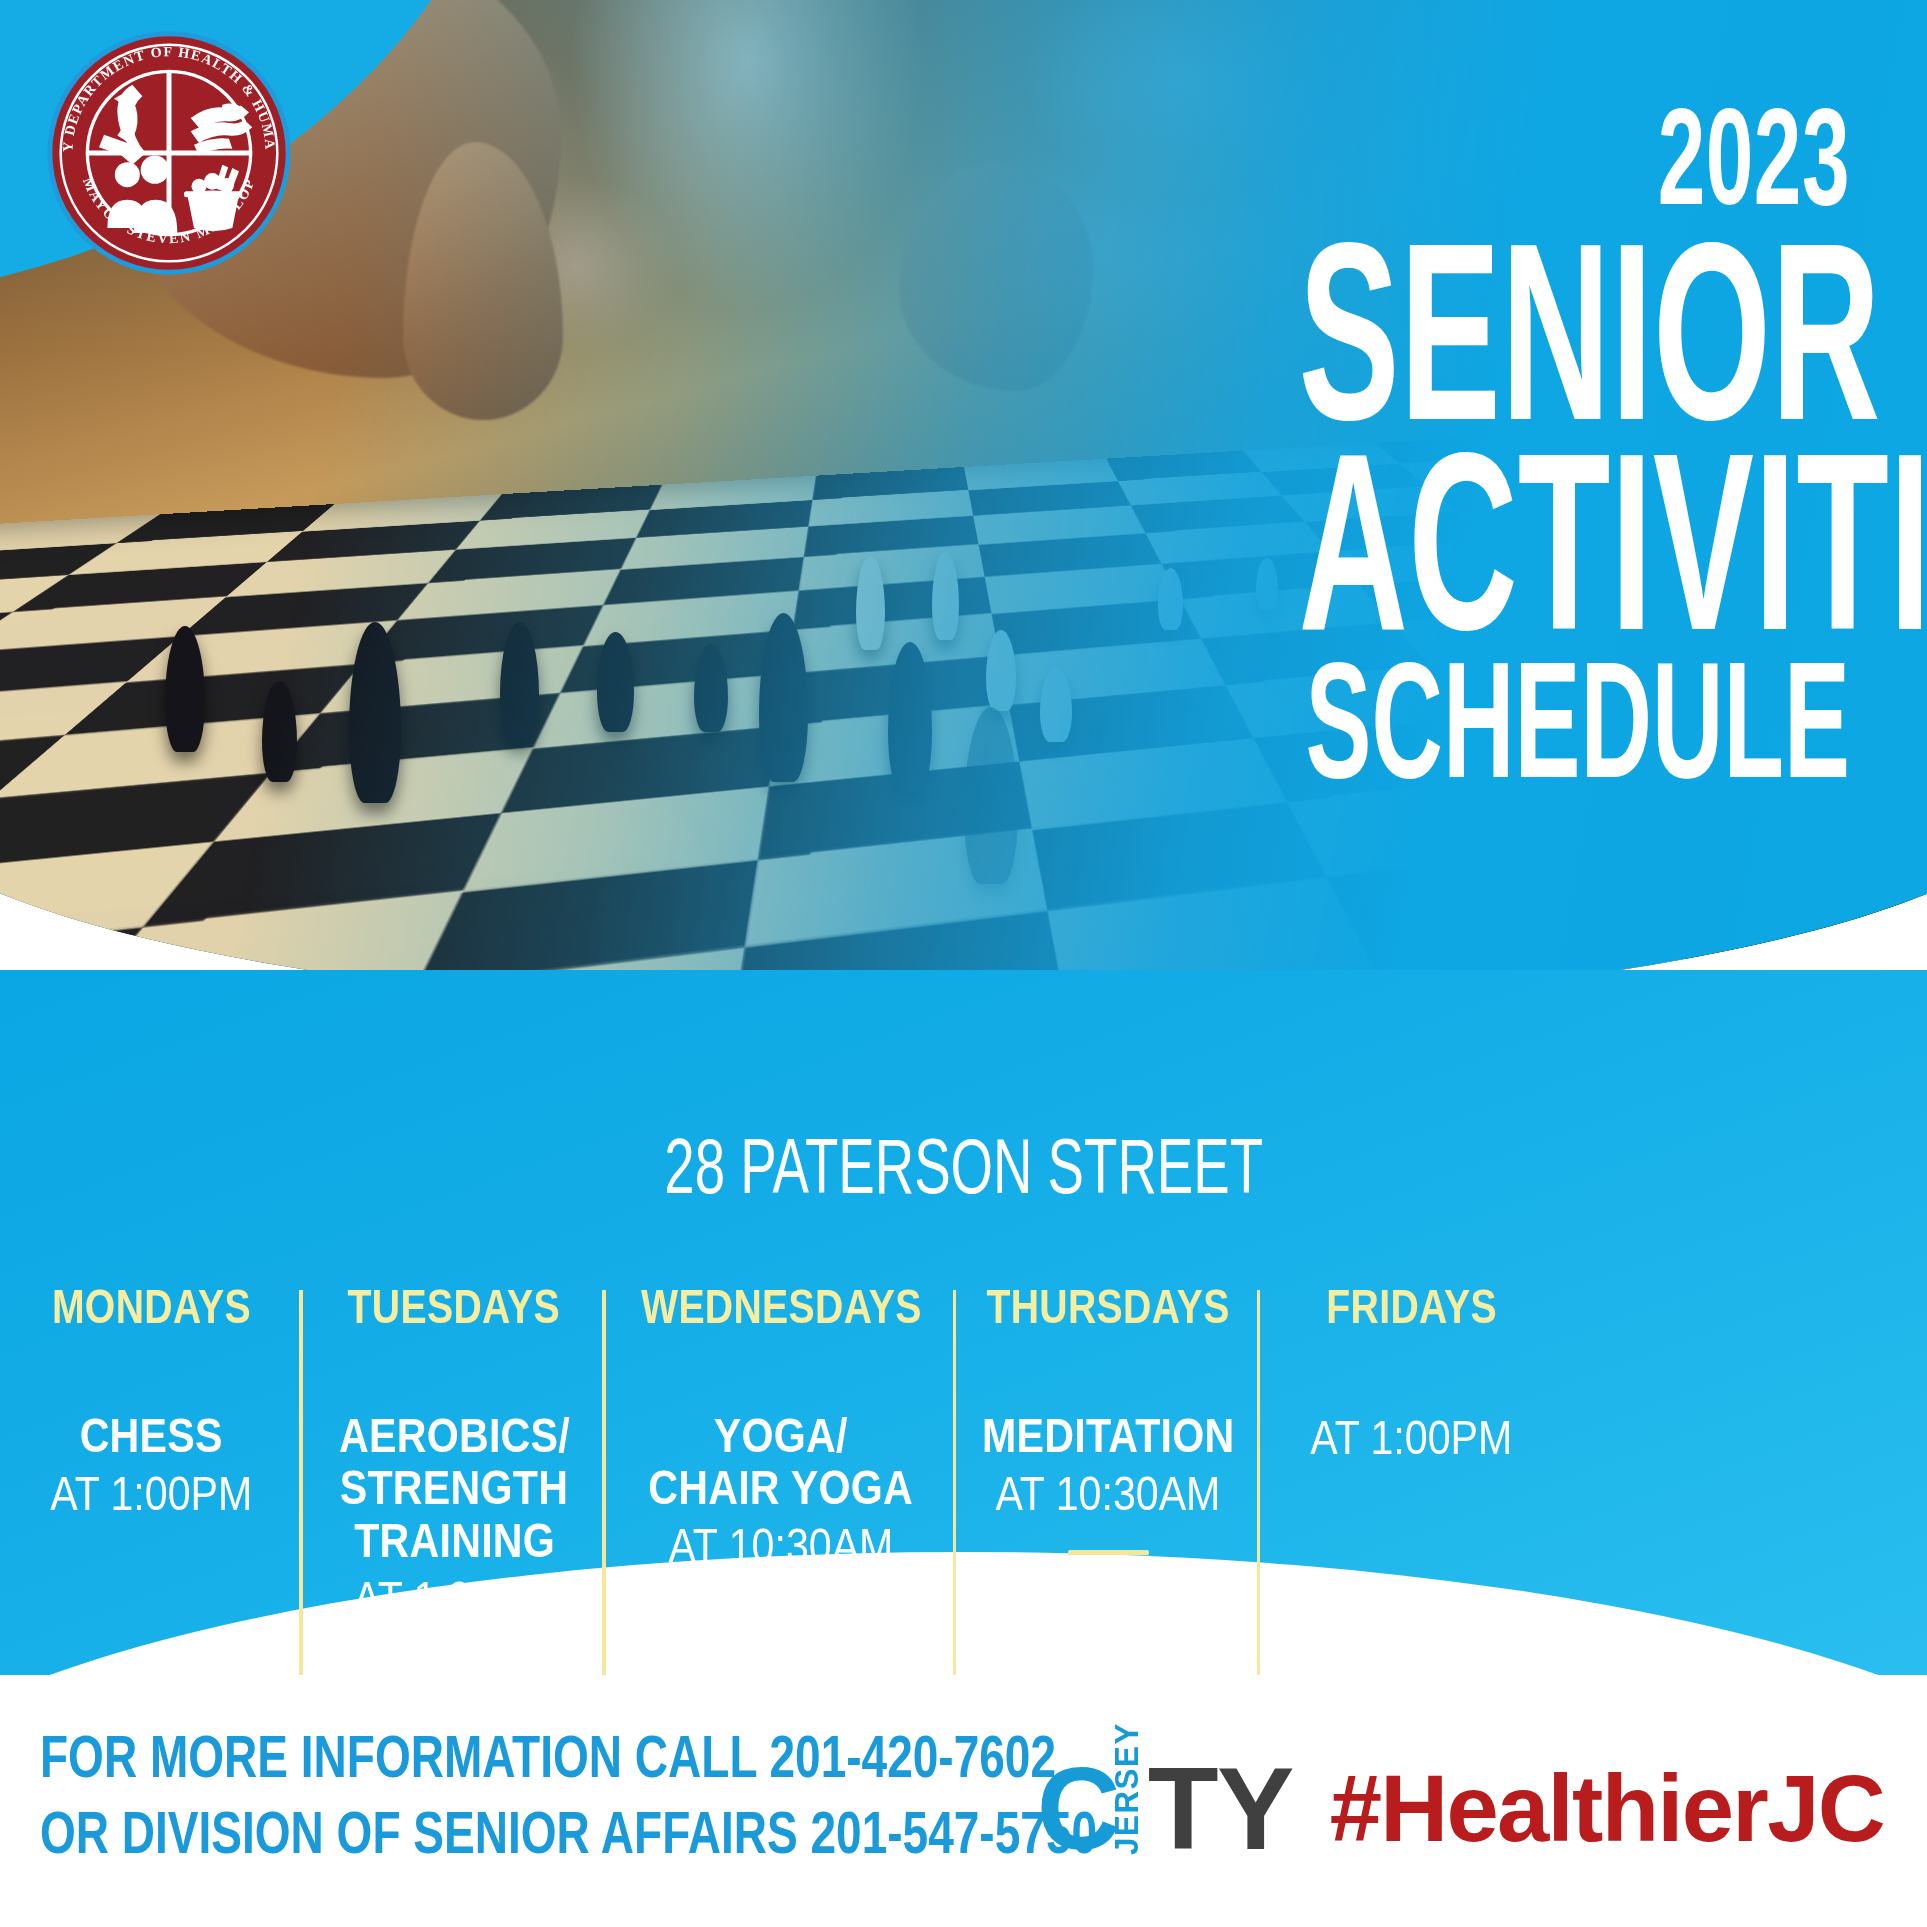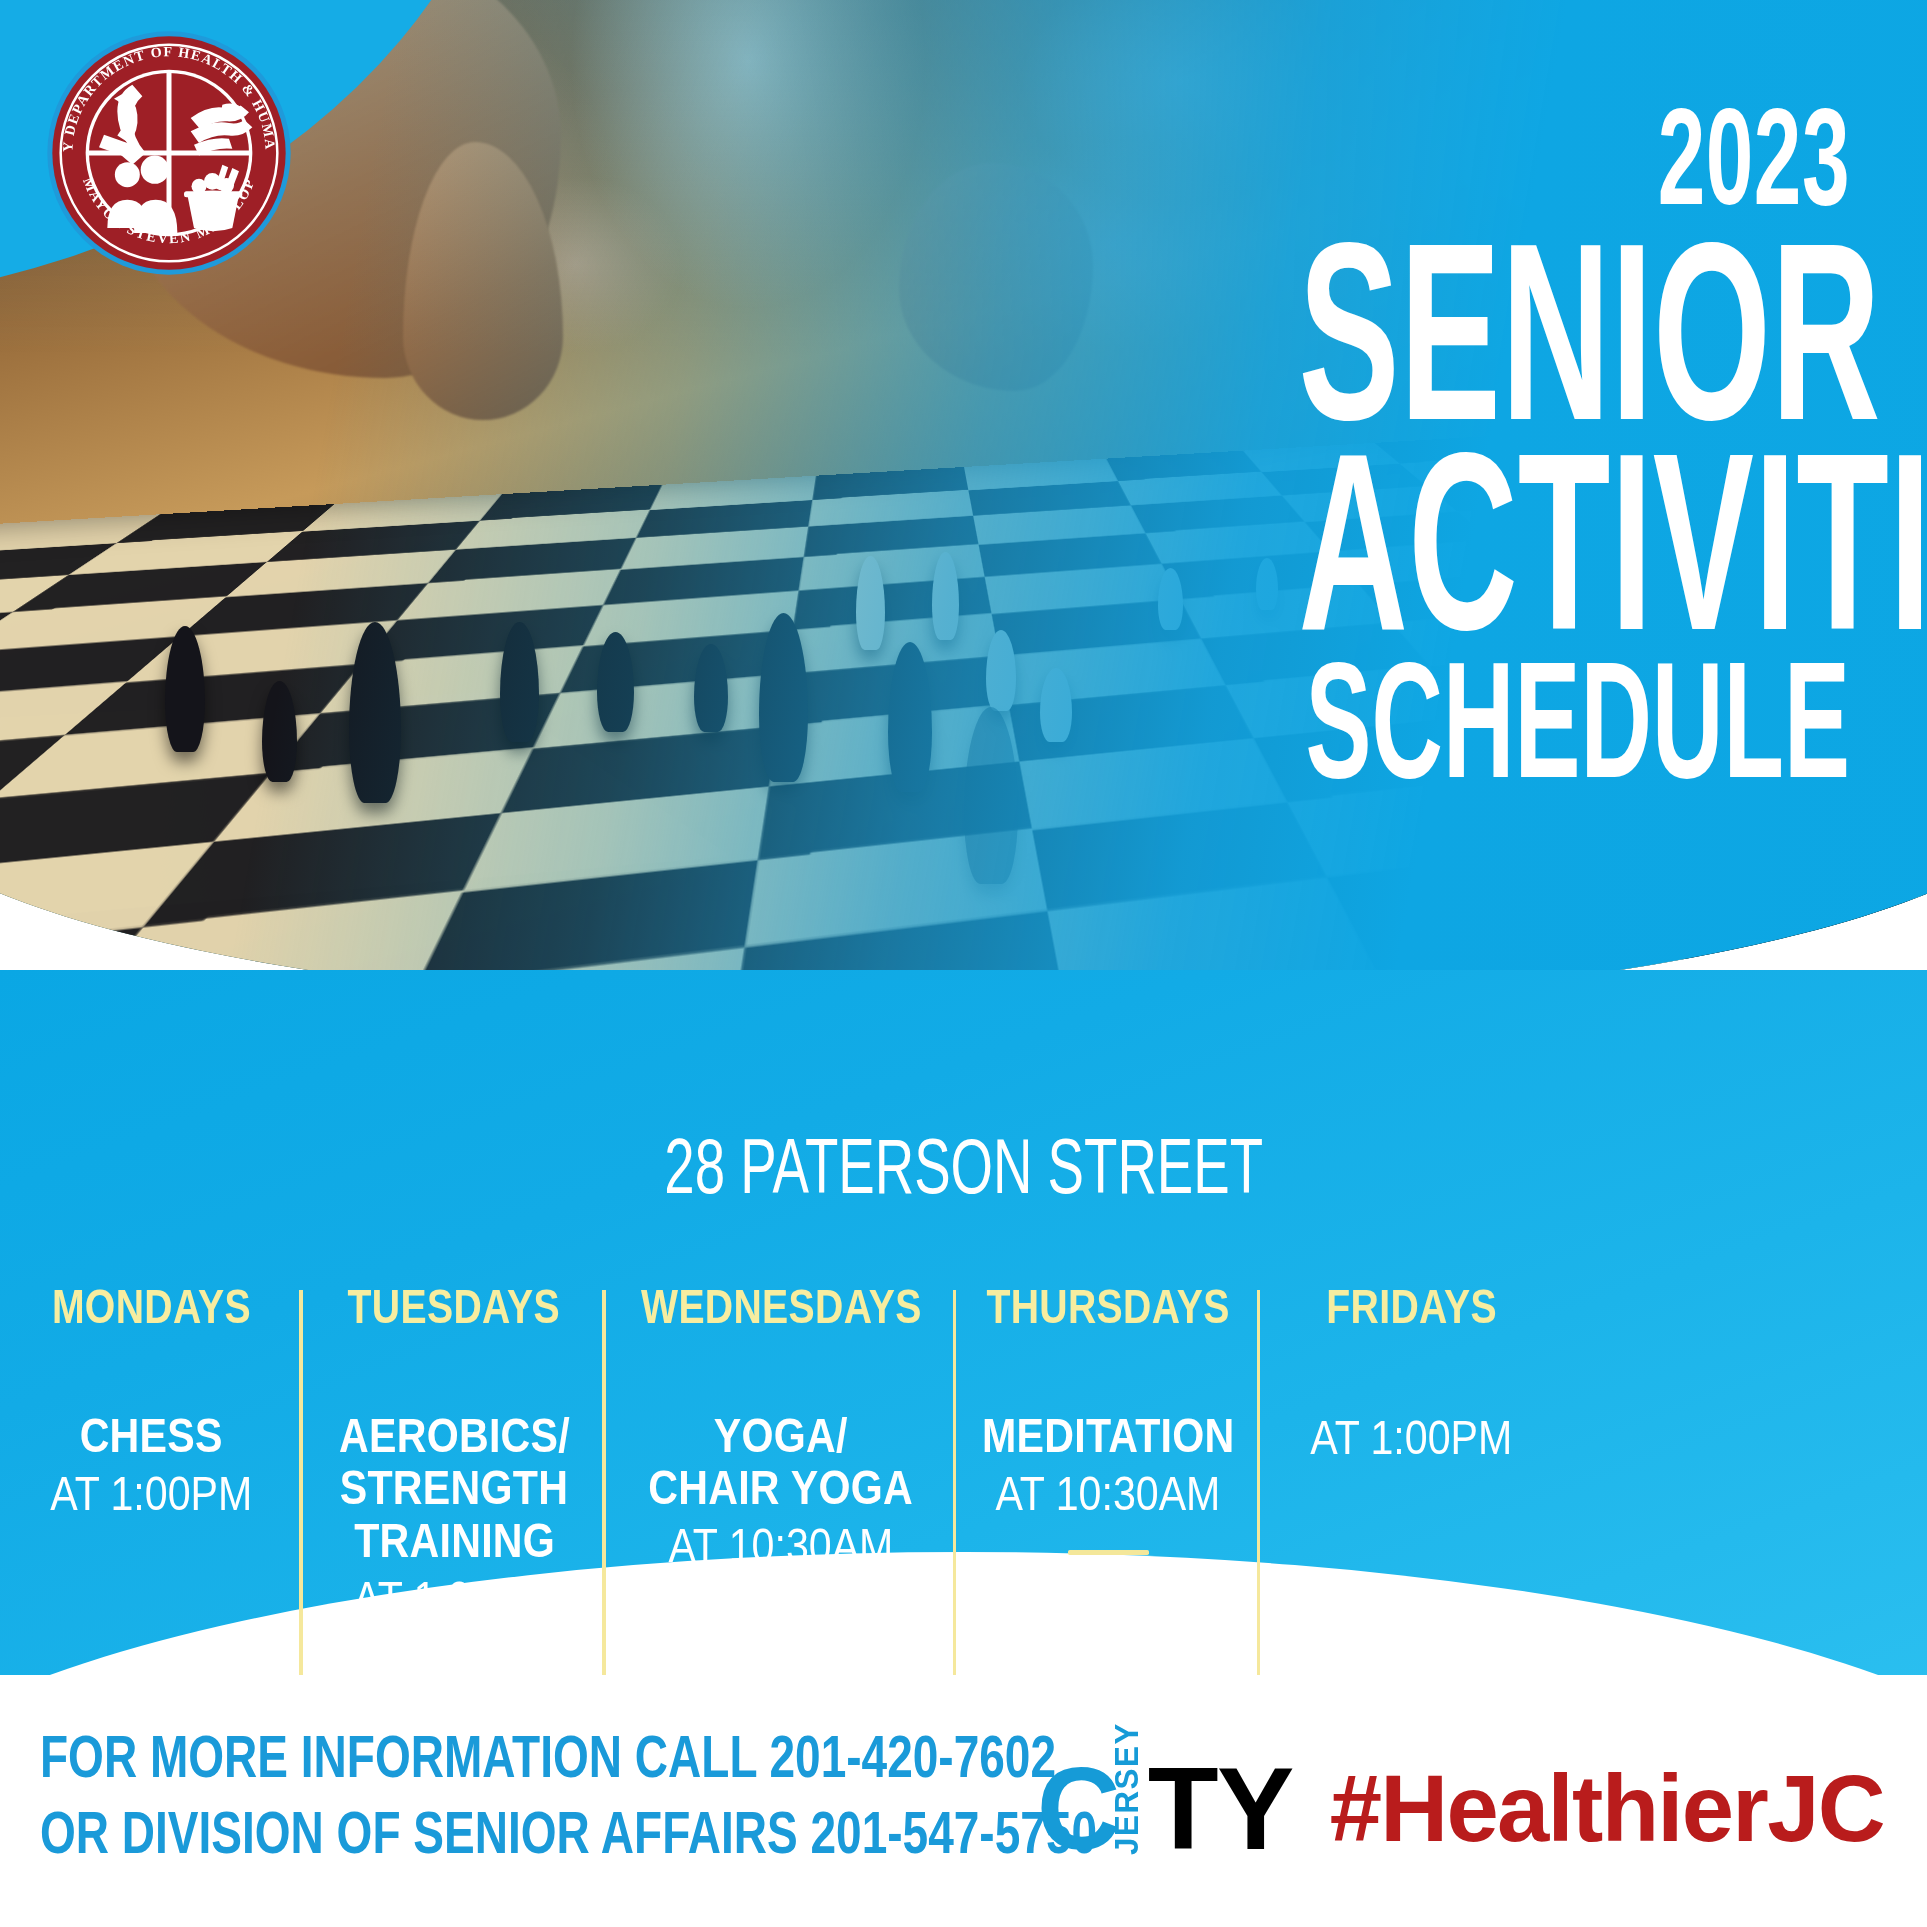--- a/index.html
+++ b/index.html
@@ -178,21 +178,21 @@
   .jc-logo{position:relative;display:flex;align-items:center;height:100px;}
   .jc-c{
     color:#169bd7;font-weight:700;font-size:116px;line-height:1;letter-spacing:-5px;
   }
   .jc-jersey{
     color:#169bd7;font-weight:700;font-size:34px;letter-spacing:1.7px;
     writing-mode:vertical-rl;transform:rotate(180deg) scaleY(.92);
     line-height:1;margin:0 5px 0 -6.7px;height:100px;display:flex;align-items:center;
   }
   .jc-ty{
-    color:#000000;font-weight:700;font-size:116px;line-height:1;letter-spacing:-1.7px;
+    color:#404040;font-weight:700;font-size:116px;line-height:1;letter-spacing:-1.7px;
   }
   .hashtag{
     color:#b91c1c;font-weight:700;font-size:94px;line-height:1;letter-spacing:-1.7px;
   }
 </style>
 </head>
 <body>
 
 <div class="poster">
 

